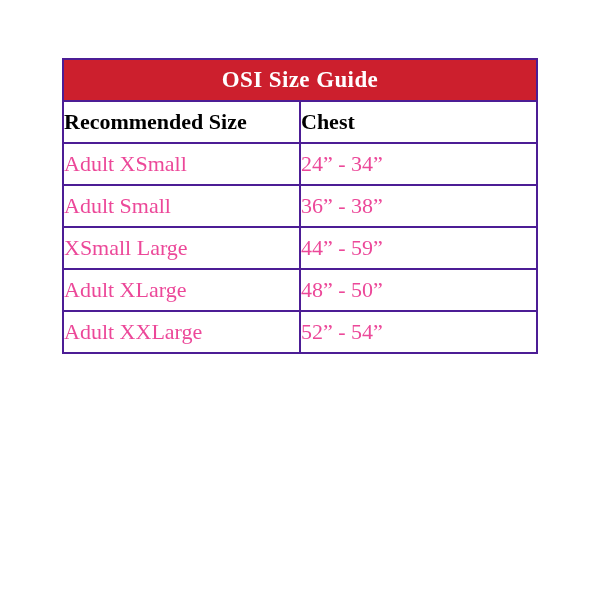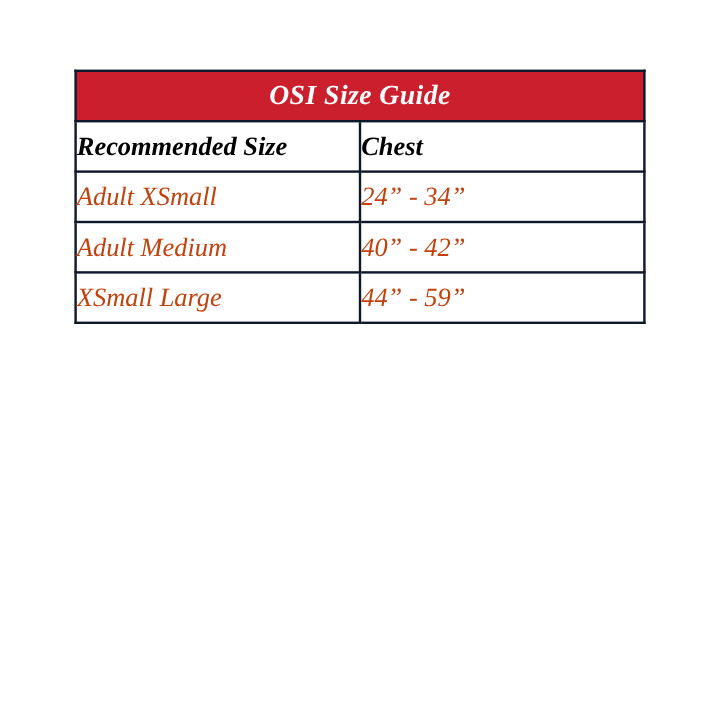--- a/index.html
+++ b/index.html
@@ -20,24 +20,23 @@
   }
   .size-guide {
     position: absolute;
     left: 62px;
     top: 58px;
     width: 476px;
     border-collapse: collapse;
     table-layout: fixed;
   }
   .size-guide td, .size-guide th {
-    border: 2px solid #0f172a;
+    border: 2px solid #4c1d95;
     padding: 0;
     margin: 0;
-    font-style: italic;
   }
   .title-cell {
     background: #cc1f2d;
     color: #ffffff;
     text-align: center;
     font-weight: bold;
     font-size: 23px;
     height: 40px;
     letter-spacing: 0.4px;
     border: 2px solid #cc1f2d;
@@ -48,21 +47,21 @@
     height: 40px;
     padding-left: 10px;
     color: #000000;
     vertical-align: middle;
   }
   .body-cell {
     font-weight: normal;
     font-size: 22px;
     height: 40px;
     padding-left: 10px;
-    color: #c2410c;
+    color: #ec4899;
     vertical-align: middle;
   }
   .col-size { width: 312px; border-radius: 17px; }
   .col-chest { width: 164px; border-radius: 17px; }
 </style>
 </head>
 <body>
 
 <div class="page">
   <table class="size-guide">
@@ -72,22 +71,30 @@
       </tr>
       <tr>
         <td class="header-cell col-size">Recommended Size</td>
         <td class="header-cell col-chest">Chest</td>
       </tr>
       <tr>
         <td class="body-cell col-size">Adult XSmall</td>
         <td class="body-cell col-chest">24” - 34”</td>
       </tr>
       <tr>
-        <td class="body-cell col-size">Adult Medium</td>
-        <td class="body-cell col-chest">40” - 42”</td>
+        <td class="body-cell col-size">Adult Small</td>
+        <td class="body-cell col-chest">36” - 38”</td>
       </tr>
       <tr>
         <td class="body-cell col-size">XSmall Large</td>
         <td class="body-cell col-chest">44” - 59”</td>
+      </tr>
+      <tr>
+        <td class="body-cell col-size">Adult XLarge</td>
+        <td class="body-cell col-chest">48” - 50”</td>
+      </tr>
+      <tr>
+        <td class="body-cell col-size">Adult XXLarge</td>
+        <td class="body-cell col-chest">52” - 54”</td>
       </tr>
     </tbody>
   </table>
 </div>
 
 </body></html>

